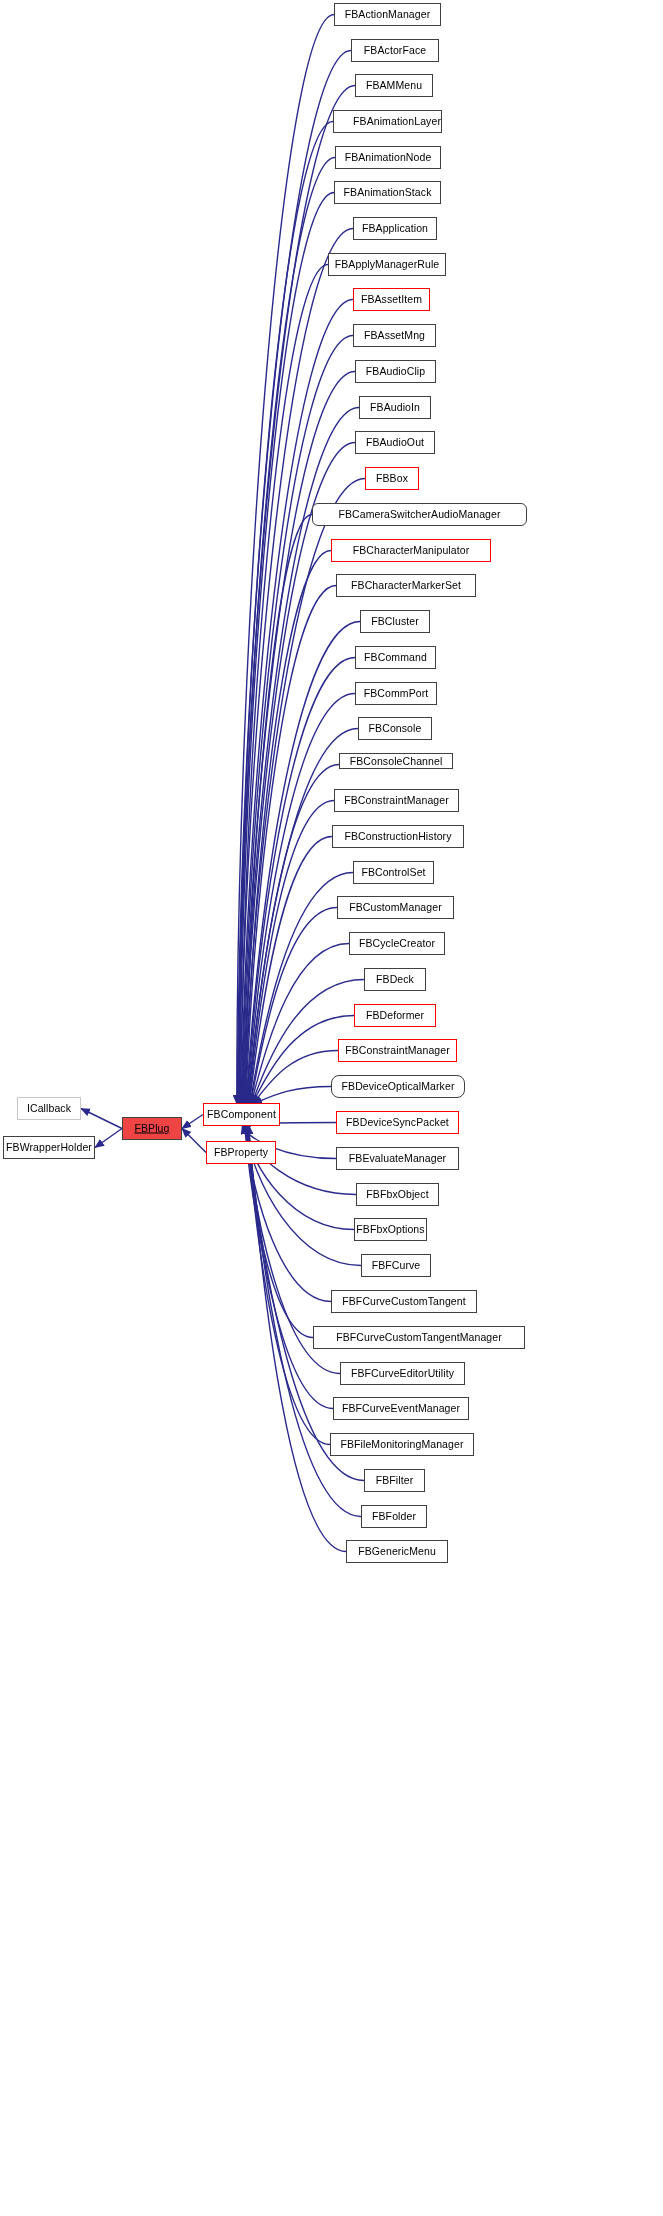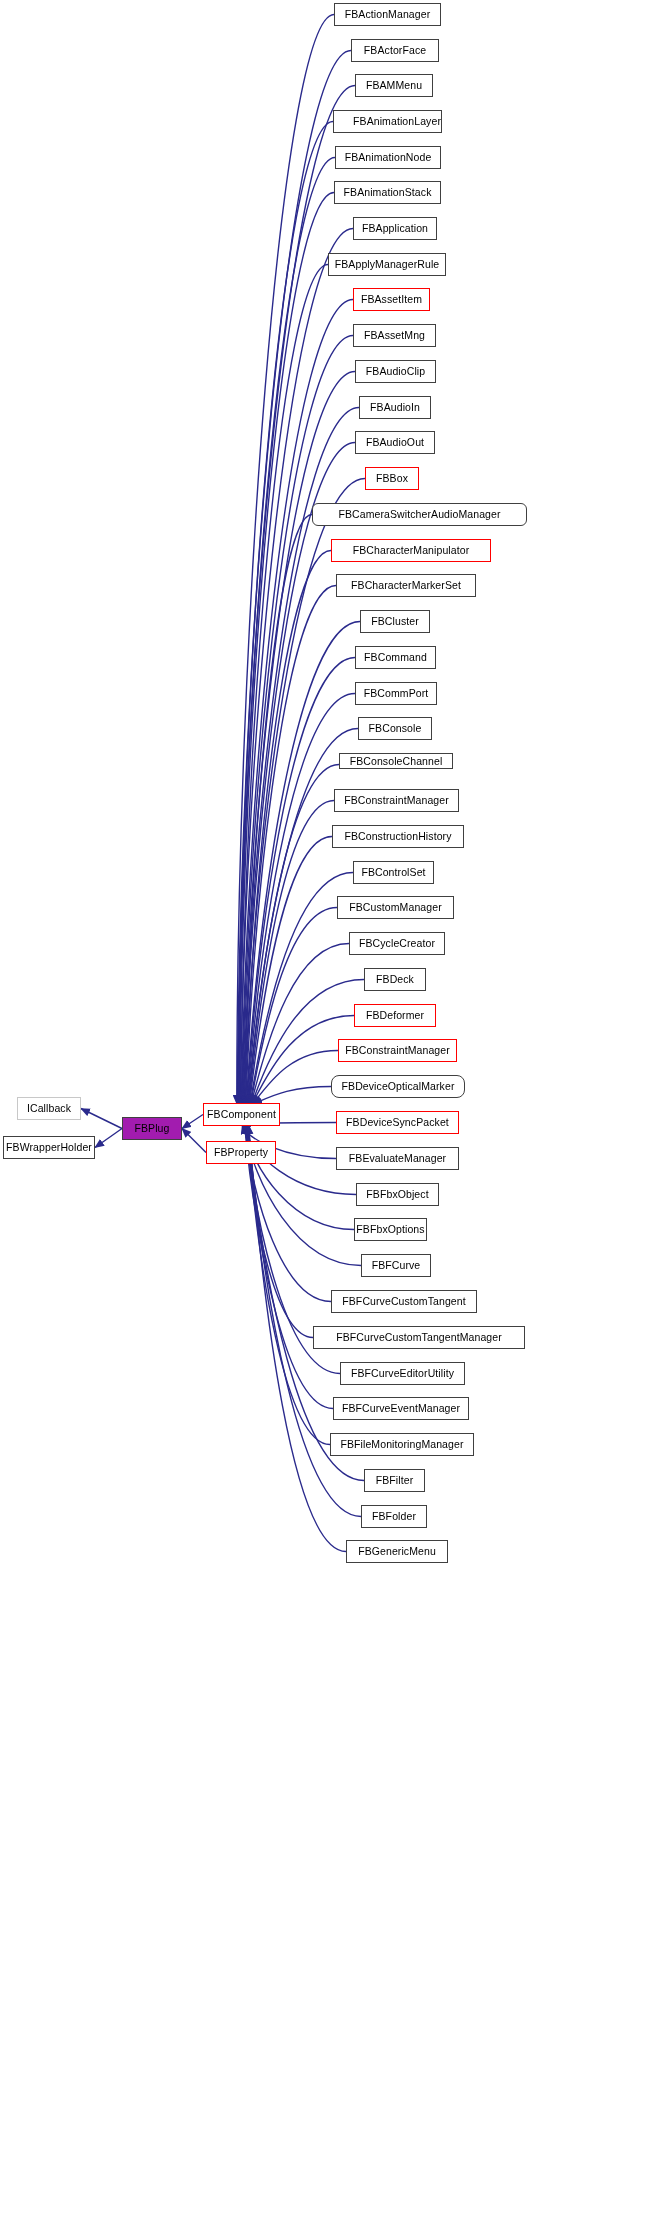--- a/index.html
+++ b/index.html
@@ -37,22 +37,23 @@
     line-height: 1;
     color: #000000;
     white-space: nowrap;
     letter-spacing: 0.1px;
     z-index: 5;
   }
   .node.red {
     border-color: #ff0000;
   }
   .node.grey {
-    background: #a21caf;
+    background: #ef4444;
     border-color: #404040;
+    text-decoration: underline;
   }
   .node.faint {
     border-color: #c8c8c8;
   }
   .node-label {
     pointer-events: none;
     transform: translateY(-0.5px);
   }
 </style>
 </head>

